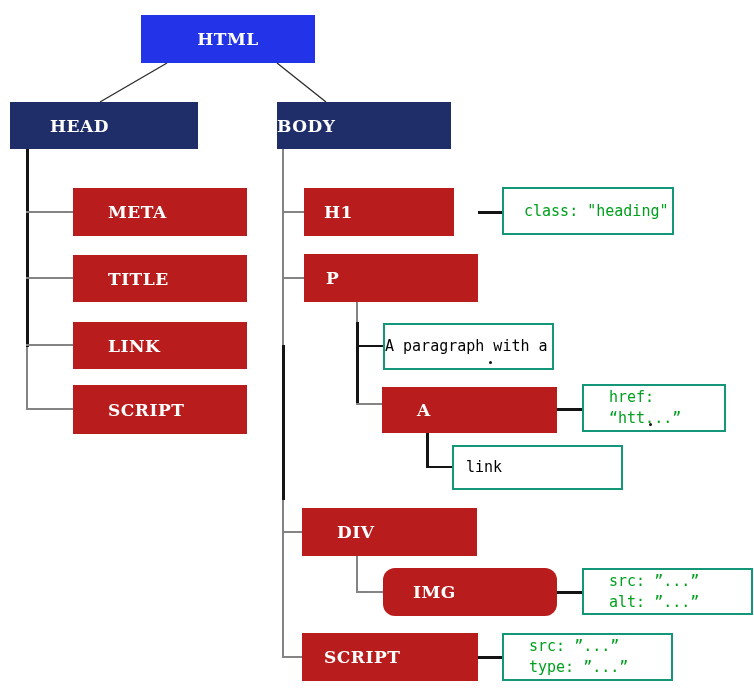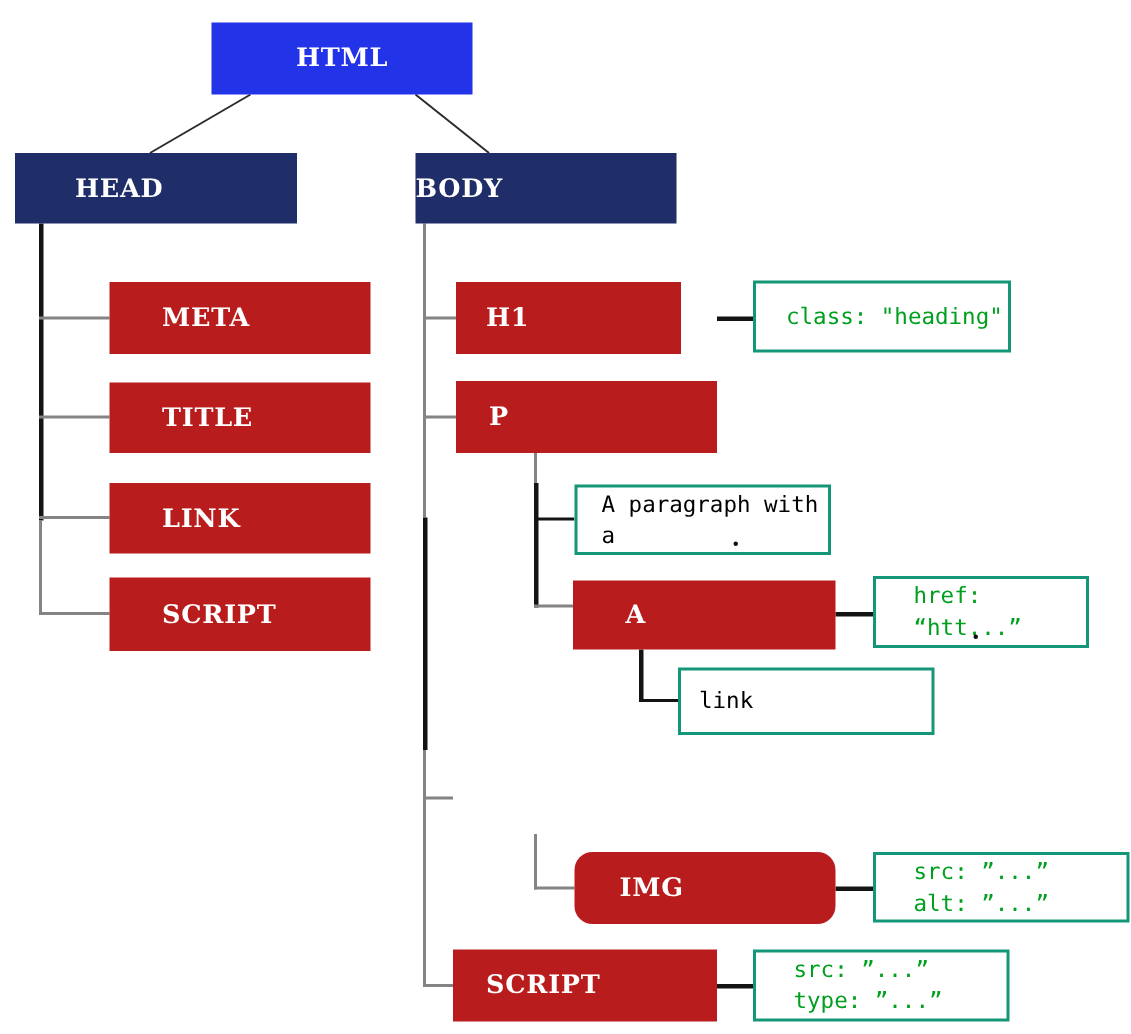--- a/index.html
+++ b/index.html
@@ -35,21 +35,21 @@
     border:2px solid #149678;
     box-sizing:border-box;
     display:flex;align-items:center;
     font-family:"DejaVu Sans Mono", monospace;
     font-size:15px;
     line-height:1.4;
     color:#00a01e;
     white-space:pre-line;
   }
   .textnode{color:#000000;}
-  .pad5{padding-left:16px;}
+  .pad5{padding-left:0;}
   .pad10{padding-left:12px;}
   .pad25{padding-left:25px;}
   .pad20{padding-left:20px;}
   
   .line{position:absolute;background:#848484;}
   .line.dark{background:#141414;}
   svg.diagonals{position:absolute;left:0;top:0;}
   .dot{position:absolute;width:3px;height:3px;background:#111;border-radius:50%;}
 </style>
 </head>
@@ -144,20 +144,23 @@
 
   <div class="annotation pad25" style="left:582px;top:384px;width:144px;height:48px;">
     <span>href: “htt...”</span>
   </div>
   <div class="dot" style="left:649px;top:423px;"></div>
 
   <div class="annotation textnode pad10" style="left:452px;top:445px;width:171px;height:45px;">
     <span>link</span>
   </div>
 
+  <div class="node element pl35" style="left:302px;top:508px;width:175px;height:48px;">
+    <span>DIV</span>
+  </div>
 
   <div class="node element" style="left:383px;top:568px;width:174px;height:48px;border-radius:12px;">
     <span>IMG</span>
   </div>
 
   <div class="annotation pad25" style="left:582px;top:568px;width:171px;height:47px;">
     <span>src: ”...”
 alt: ”...”</span>
   </div>
 

